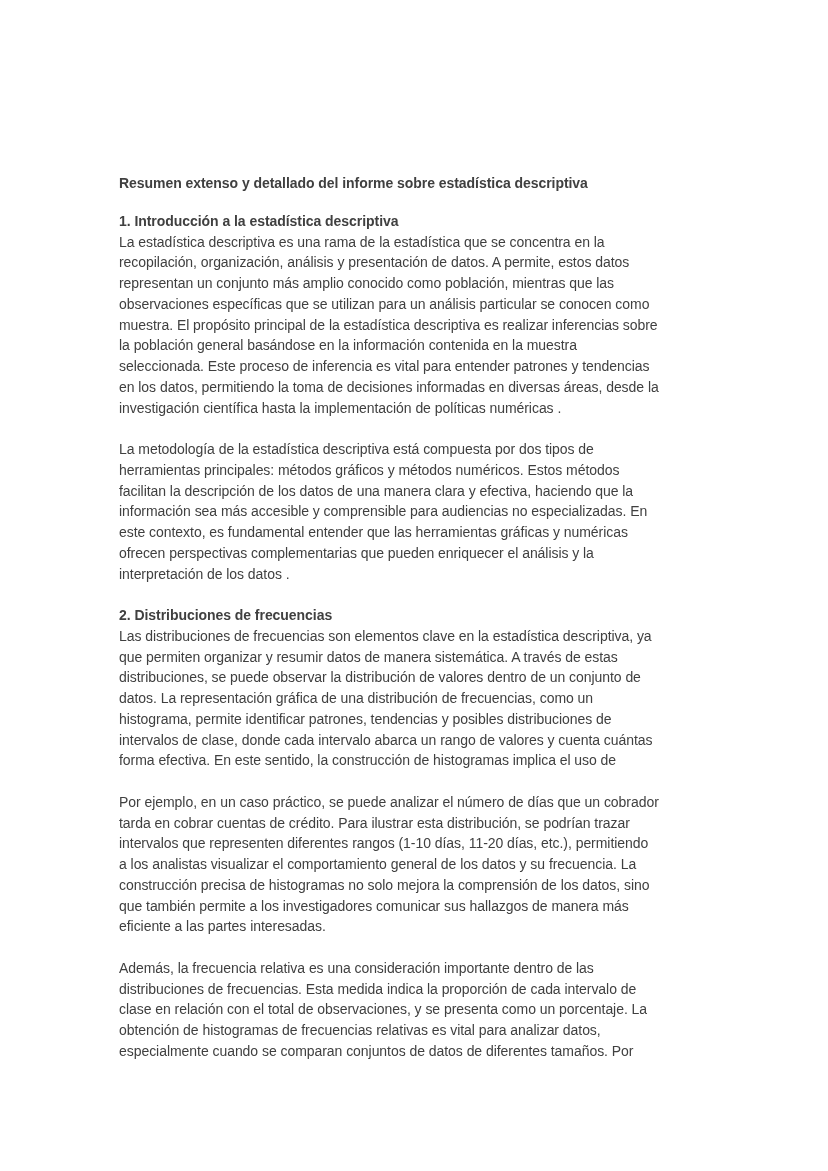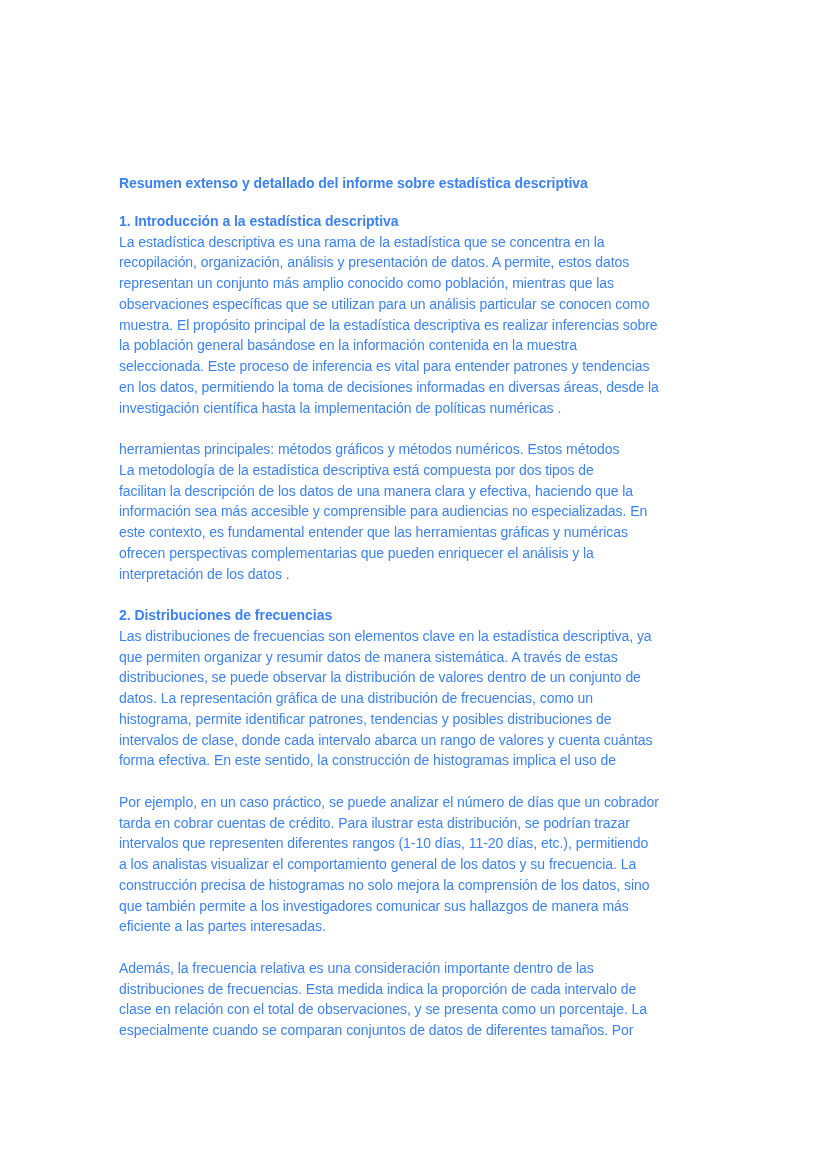--- a/index.html
+++ b/index.html
@@ -41,38 +41,38 @@
     margin-bottom: 9px;
   }
   .line {
     white-space: nowrap;
   }
 </style>
 </head>
 <body>
 
 <div class="page">
-  <div class="doc-content" style="color: #3b82f6;">
+  <div class="doc-content" style="color: #404040;">
     <div class="doc-title">Resumen extenso y detallado del informe sobre estadística descriptiva</div>
 
   <div class="sec-heading">1. Introducción a la estadística descriptiva</div>
       <div class="para">
         <div class="line">La estadística descriptiva es una rama de la estadística que se concentra en la</div>
         <div class="line">recopilación, organización, análisis y presentación de datos. A permite, estos datos</div>
         <div class="line">representan un conjunto más amplio conocido como población, mientras que las</div>
         <div class="line">observaciones específicas que se utilizan para un análisis particular se conocen como</div>
         <div class="line">muestra. El propósito principal de la estadística descriptiva es realizar inferencias sobre</div>
         <div class="line">la población general basándose en la información contenida en la muestra</div>
         <div class="line">seleccionada. Este proceso de inferencia es vital para entender patrones y tendencias</div>
         <div class="line">en los datos, permitiendo la toma de decisiones informadas en diversas áreas, desde la</div>
         <div class="line">investigación científica hasta la implementación de políticas numéricas .</div>
       </div>
       <div class="para">
+        <div class="line">La metodología de la estadística descriptiva está compuesta por dos tipos de</div>
         <div class="line">herramientas principales: métodos gráficos y métodos numéricos. Estos métodos</div>
-        <div class="line">La metodología de la estadística descriptiva está compuesta por dos tipos de</div>
         <div class="line">facilitan la descripción de los datos de una manera clara y efectiva, haciendo que la</div>
         <div class="line">información sea más accesible y comprensible para audiencias no especializadas. En</div>
         <div class="line">este contexto, es fundamental entender que las herramientas gráficas y numéricas</div>
         <div class="line">ofrecen perspectivas complementarias que pueden enriquecer el análisis y la</div>
         <div class="line">interpretación de los datos .</div>
       </div>
       <div class="sec-heading">2. Distribuciones de frecuencias</div>
       <div class="para">
         <div class="line">Las distribuciones de frecuencias son elementos clave en la estadística descriptiva, ya</div>
         <div class="line">que permiten organizar y resumir datos de manera sistemática. A través de estas</div>
@@ -88,16 +88,17 @@
         <div class="line">intervalos que representen diferentes rangos (1-10 días, 11-20 días, etc.), permitiendo</div>
         <div class="line">a los analistas visualizar el comportamiento general de los datos y su frecuencia. La</div>
         <div class="line">construcción precisa de histogramas no solo mejora la comprensión de los datos, sino</div>
         <div class="line">que también permite a los investigadores comunicar sus hallazgos de manera más</div>
         <div class="line">eficiente a las partes interesadas.</div>
       </div>
       <div class="para">
         <div class="line">Además, la frecuencia relativa es una consideración importante dentro de las</div>
         <div class="line">distribuciones de frecuencias. Esta medida indica la proporción de cada intervalo de</div>
         <div class="line">clase en relación con el total de observaciones, y se presenta como un porcentaje. La</div>
+        <div class="line">obtención de histogramas de frecuencias relativas es vital para analizar datos,</div>
         <div class="line">especialmente cuando se comparan conjuntos de datos de diferentes tamaños. Por</div>
       </div>
     </div>
 </div>
 
 </body></html>

